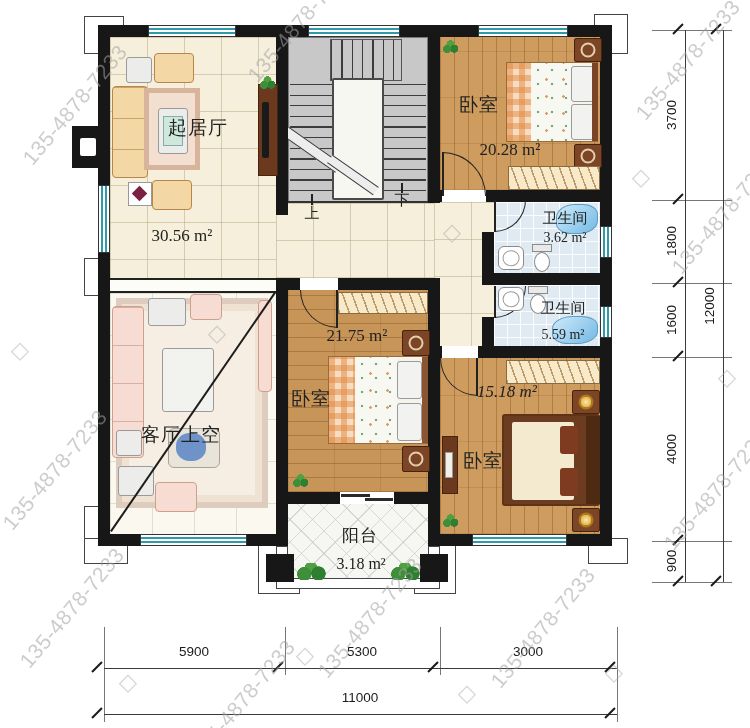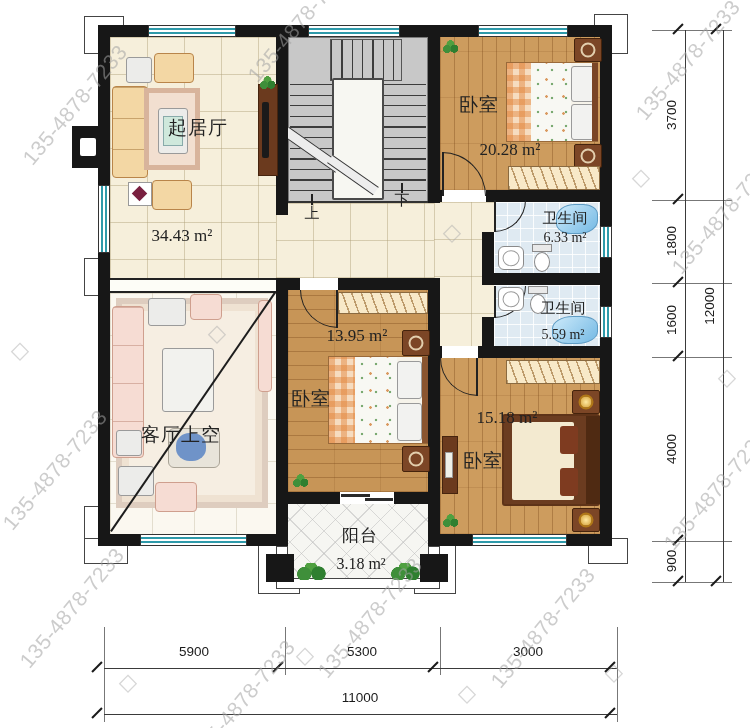--- a/index.html
+++ b/index.html
@@ -235,30 +235,30 @@
       <i></i>
     </div>
   <div class="ns gold" style="left:572px;top:508px;width:26px;height:22px;">
       <i></i>
     </div>
   <div class="fur" style="left:442px;top:436px;width:16px;height:58px;background:#6b3a1e;border:1px solid #46240e;"></div>
   <div class="fur" style="left:445px;top:452px;width:8px;height:26px;background:#f0f0e8;border:1px solid #999;"></div>
   <div class="plant" style="left:442px;top:514px;"></div>
 
   <div class="lbl" style="left:160px;top:118px;width:76px;font-size:19px;letter-spacing:1px;">起居厅</div>
-  <div class="lbl" style="left:136px;top:227px;width:92px;font-size:17px;">34.43 m²</div>
+  <div class="lbl" style="left:136px;top:227px;width:92px;font-size:17px;">30.56 m²</div>
   <div class="lbl" style="left:448px;top:95px;width:62px;font-size:19px;letter-spacing:1px;">卧室</div>
   <div class="lbl" style="left:462px;top:141px;width:96px;font-size:17px;">20.28 m²</div>
   <div class="lbl" style="left:526px;top:210px;width:78px;font-size:15px;">卫生间</div>
-  <div class="lbl" style="left:526px;top:230px;width:78px;font-size:14px;">6.33 m²</div>
+  <div class="lbl" style="left:526px;top:230px;width:78px;font-size:14px;">3.62 m²</div>
   <div class="lbl" style="left:524px;top:300px;width:78px;font-size:15px;">卫生间</div>
   <div class="lbl" style="left:524px;top:327px;width:78px;font-size:14px;">5.59 m²</div>
-  <div class="lbl" style="left:308px;top:327px;width:98px;font-size:17px;">13.95 m²</div>
+  <div class="lbl" style="left:308px;top:327px;width:98px;font-size:17px;">21.75 m²</div>
   <div class="lbl" style="left:280px;top:389px;width:62px;font-size:19px;letter-spacing:1px;">卧室</div>
-  <div class="lbl" style="left:458px;top:409px;width:98px;font-size:17px;">15.18 m²</div>
+  <div class="lbl" style="left:458px;top:383px;width:98px;font-size:17px;font-style:italic;">15.18 m²</div>
   <div class="lbl" style="left:451px;top:451px;width:64px;font-size:19px;letter-spacing:1px;">卧室</div>
   <div class="lbl" style="left:134px;top:425px;width:94px;font-size:19px;letter-spacing:1px;">客厅上空</div>
   <div class="lbl" style="left:328px;top:527px;width:64px;font-size:17px;letter-spacing:1px;">阳台</div>
   <div class="lbl" style="left:314px;top:555px;width:94px;font-size:16px;">3.18 m²</div>
   <div class="lbl" style="left:300px;top:205px;width:24px;font-size:15px;">上</div>
   <div class="lbl" style="left:390px;top:192px;width:24px;font-size:15px;">下</div>
 
   <div class="ext" style="left:652px;top:30px;width:80px;height:1px;"></div>
   <div class="ext" style="left:652px;top:200px;width:80px;height:1px;"></div>
   <div class="ext" style="left:652px;top:283px;width:80px;height:1px;"></div>

